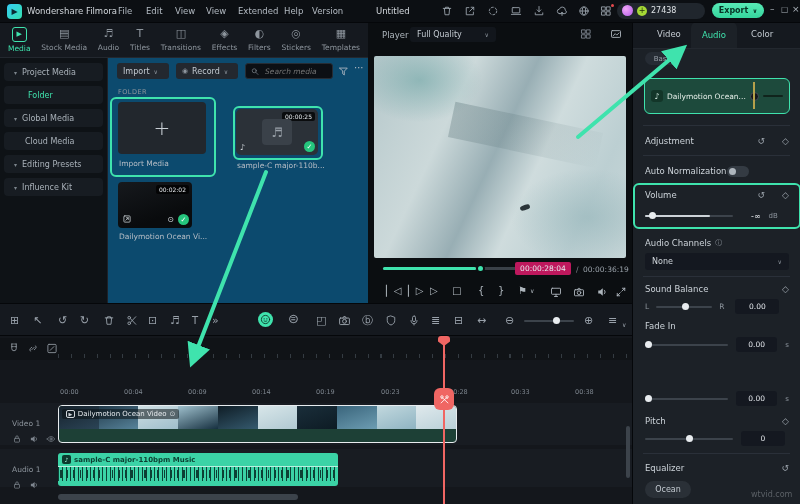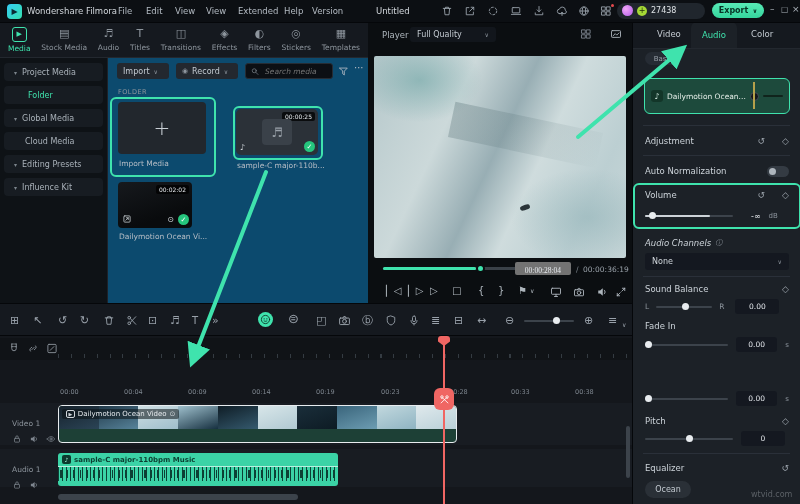--- a/index.html
+++ b/index.html
@@ -360,21 +360,21 @@
 
     <div class="preview">
       <div class="abs" style="left:30%;top:30%;width:60%;height:18%;background:linear-gradient(115deg,rgba(90,115,120,.35),rgba(0,0,0,0));transform:rotate(12deg);"></div>
       <div class="surfer"></div>
     </div>
 
     <div class="abs" style="left:15px;top:245px;width:150px;height:3px;background:#3a4148;border-radius:2px;">
       <div style="width:62%;height:3px;background:#3fe3ad;border-radius:2px;"></div>
       <div class="abs" style="left:62%;top:-3px;width:9px;height:9px;border-radius:50%;background:#3fe3ad;border:2px solid #0b0e11;box-sizing:border-box;"></div>
     </div>
-    <div class="abs" style="left:147px;top:240px;width:56px;height:13px;background:#737373;border-radius:2px;display:flex;align-items:flex-end;justify-content:center;font-family:Liberation Serif, serif;">
+    <div class="abs" style="left:147px;top:240px;width:56px;height:13px;background:#be185d;border-radius:2px;display:flex;align-items:center;justify-content:center;">
       <span style="font-size:7.5px;color:#e6eaee;">00:00:28:04</span>
     </div>
     <span class="abs" style="left:208px;top:243px;font-size:7.5px;color:#7d858e;">/</span>
     <span class="abs" style="left:215px;top:243px;font-size:7.5px;color:#9aa2aa;">00:00:36:19</span>
 
     <span class="pbtn" style="left:18px;top:263px;">▏◁</span>
     <span class="pbtn" style="left:40px;top:263px;">▏▷</span>
     <span class="pbtn" style="left:62px;top:263px;">▷</span>
     <span class="pbtn" style="left:84px;top:263px;">□</span>
     <span class="pbtn" style="left:110px;top:263px;">{</span>
@@ -420,21 +420,21 @@
     <div class="rdiv" style="top:103px;"></div>
     <div class="rrow" style="top:111px;height:16px;justify-content:space-between;">
       <span class="rlabel">Adjustment</span>
       <span style="display:flex;gap:17px;">
           <span class="kf">↺</span>
           <span class="kf">◇</span>
         </span>
     </div>
     <div class="rdiv" style="top:133px;"></div>
 
-    <div class="rrow" style="top:141px;height:16px;justify-content:space-between;">
+    <div class="rrow" style="top:141px;height:16px;">
       <span class="rlabel">Auto Normalization</span>
       <span style="width:22px;height:11px;border-radius:6px;background:#343b43;position:relative;">
           <span style="position:absolute;left:2px;top:2px;width:7px;height:7px;border-radius:50%;background:#aeb6bd;"></span>
         </span>
     </div>
 
     <div class="rrow" style="top:165px;height:16px;justify-content:space-between;">
       <span class="rlabel">Volume</span>
       <span style="display:flex;gap:17px;">
           <span class="kf">↺</span>
@@ -444,21 +444,21 @@
     <div class="rrow" style="top:188px;height:12px;gap:8px;">
       <span class="track" style="width:88px;">
         <span class="fillw" style="width:74%;"></span>
         <span class="knob" style="left:4%;"></span>
       </span>
       <span style="font-size:8px;color:#dfe3e7;margin-left:10px;">-∞</span>
       <span style="font-size:7px;color:#8d959d;">dB</span>
     </div>
     <div class="rdiv" style="top:206px;"></div>
 
-    <div class="rrow" style="top:214px;height:14px;gap:4px;font-style:italic;">
+    <div class="rrow" style="top:214px;height:14px;gap:4px;">
       <span class="rlabel">Audio Channels</span>
       <span style="font-size:7px;color:#8d959d;">ⓘ</span>
     </div>
     <div class="abs" style="left:12px;top:231px;width:144px;height:17px;background:#141820;border-radius:3px;display:flex;align-items:center;justify-content:space-between;padding:0 7px;box-sizing:border-box;">
       <span style="font-size:8px;color:#cfd5da;">None</span>
       <span style="font-size:6px;color:#8d959d;">∨</span>
     </div>
     <div class="rdiv" style="top:254px;"></div>
 
     <div class="rrow" style="top:259px;height:16px;justify-content:space-between;">

